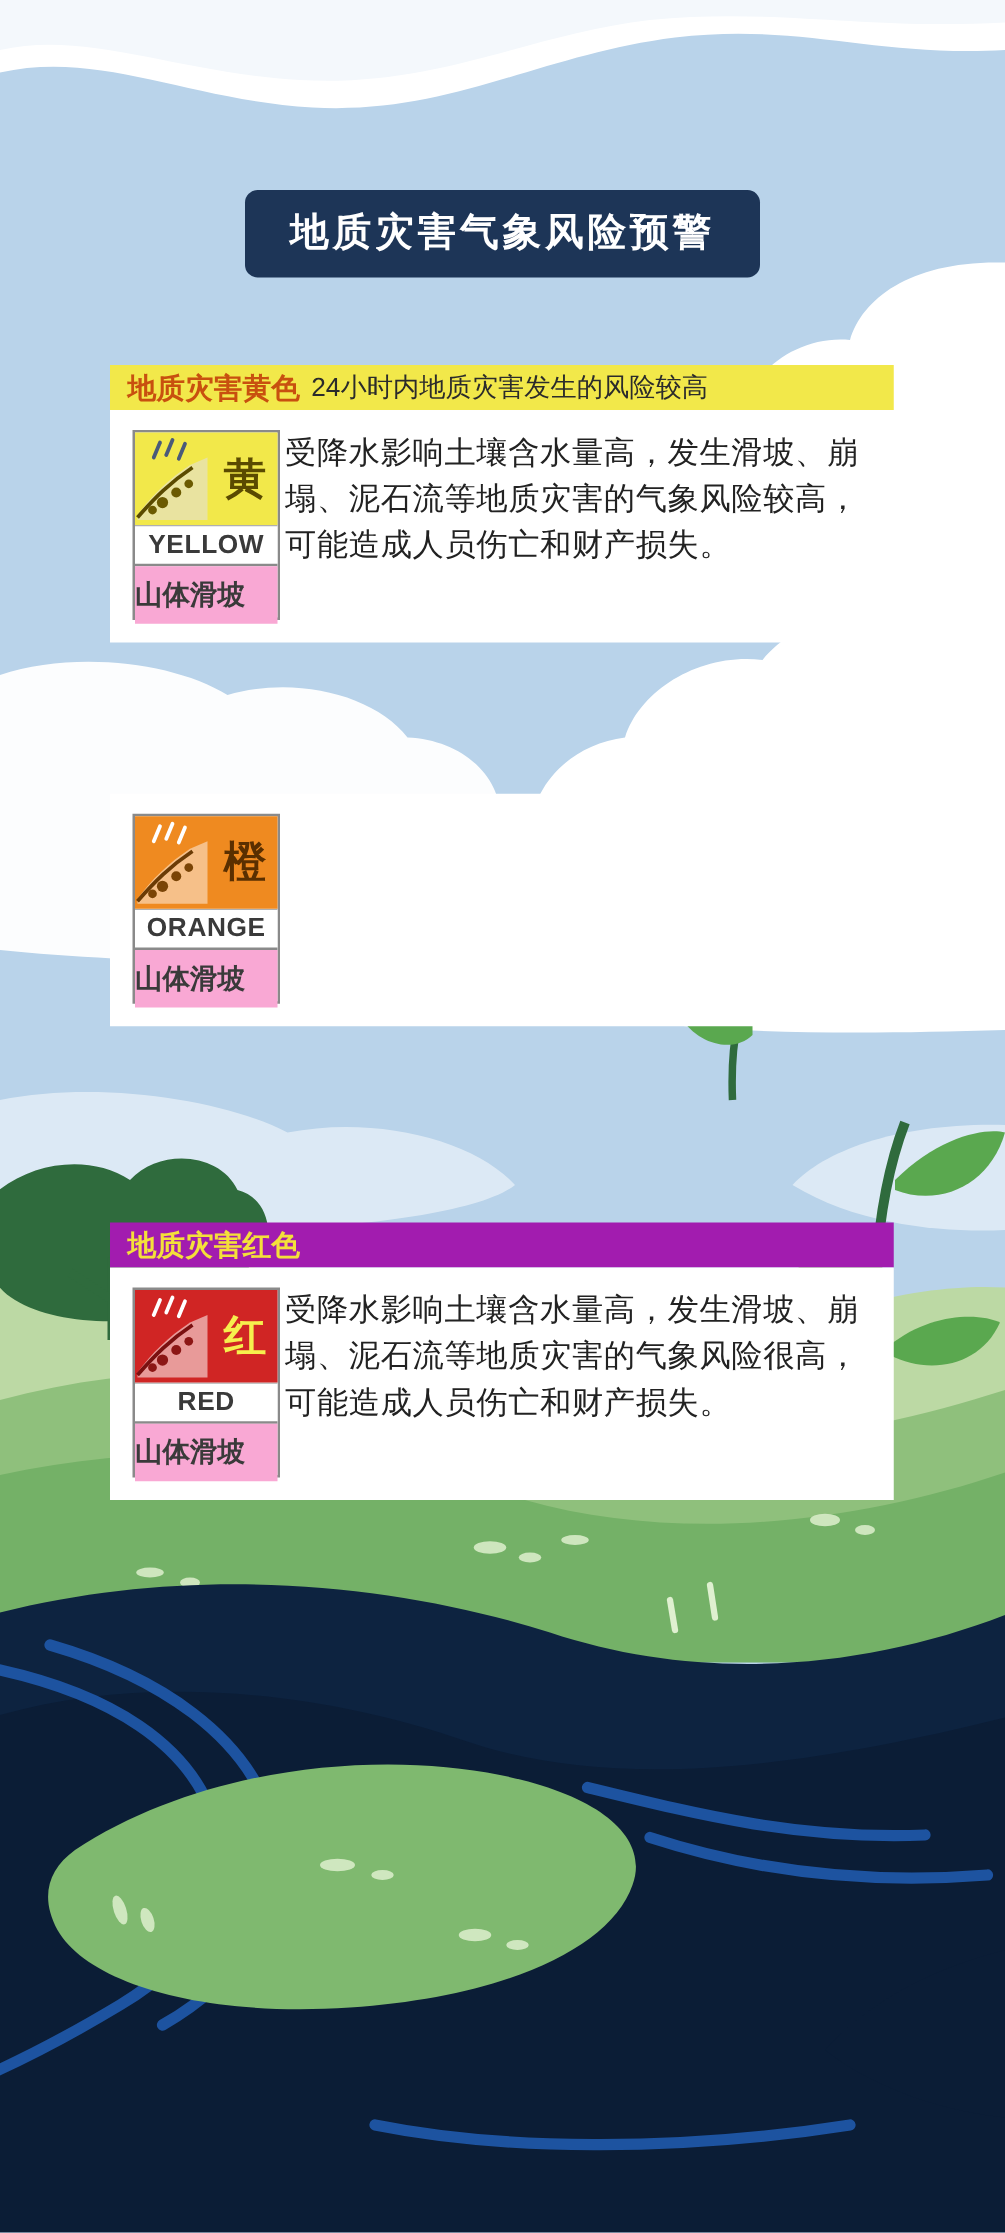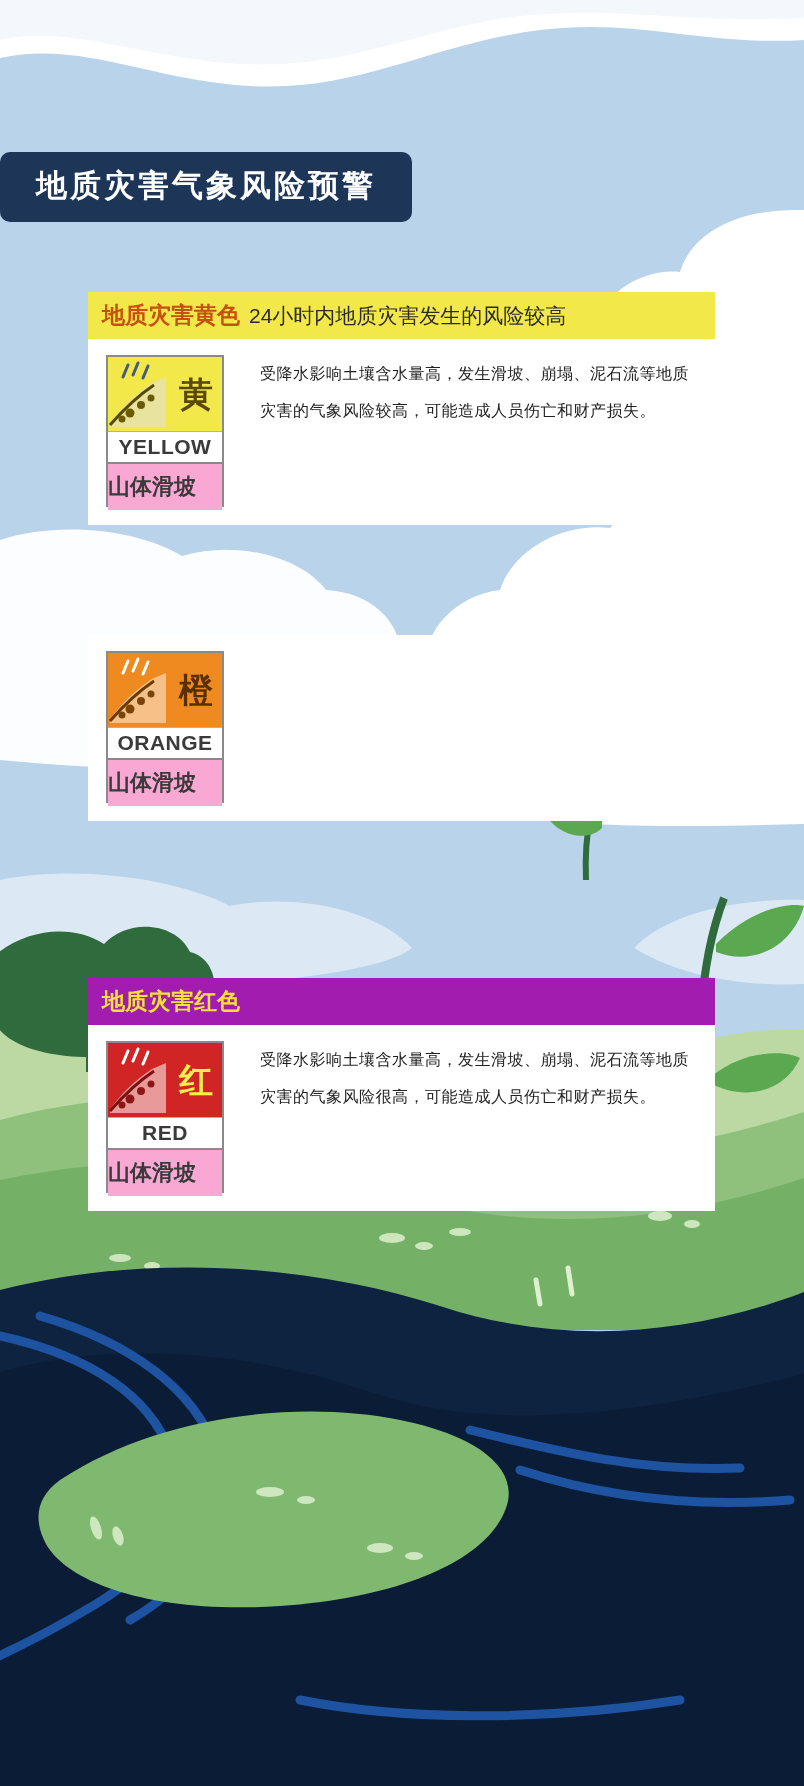--- a/index.html
+++ b/index.html
@@ -38,20 +38,21 @@
     width: 804px;
     height: 1786px;
   }
 
   
   .title-wrap {
     position: absolute;
     left: 0;
     top: 152px;
     width: 804px;
+    text-align: center;
     font-family: Liberation Serif, serif;
   }
   .title-pill {
     display: inline-block;
     background: #1d3557;
     color: #ffffff;
     font-size: 31px;
     font-weight: bold;
     letter-spacing: 3px;
     padding: 13px 36px 15px 36px;
@@ -65,21 +66,21 @@
     left: 88px;
     width: 627px;
   }
   .alert-yellow  { top: 292px; }
   .alert-orange  { top: 635px; }
   .alert-red     { top: 978px; }
 
   .alert-header {
     display: flex;
     align-items: center;
-    height: 47px;
+    height: 36px;
     padding: 0 14px;
     box-sizing: border-box;
     white-space: nowrap;
   }
   .alert-header .level {
     font-size: 23px;
     font-weight: bold;
     margin-right: 9px;
   }
   .alert-header .desc {
@@ -161,22 +162,22 @@
   .sign-yellow .sign-char { color: #5a4a00; }
   .sign-orange .sign-top { background: #ef8a20; }
   .sign-orange .sign-char { color: #5a2f00; }
   .sign-red .sign-top { background: #d02524; }
   .sign-red .sign-char { color: #f6ef4d; }
 
   .sign-svg { position: absolute; left: 0; top: 0; }
 
   .alert-text {
     flex: 1;
-    padding-left: 36px;
-    font-size: 16px;
+    padding-left: 4px;
+    font-size: 25px;
     line-height: 37px;
     color: #222222;
     letter-spacing: 0.5px;
   }
 </style>
 </head>
 <body>
 
 <div class="poster">
 

